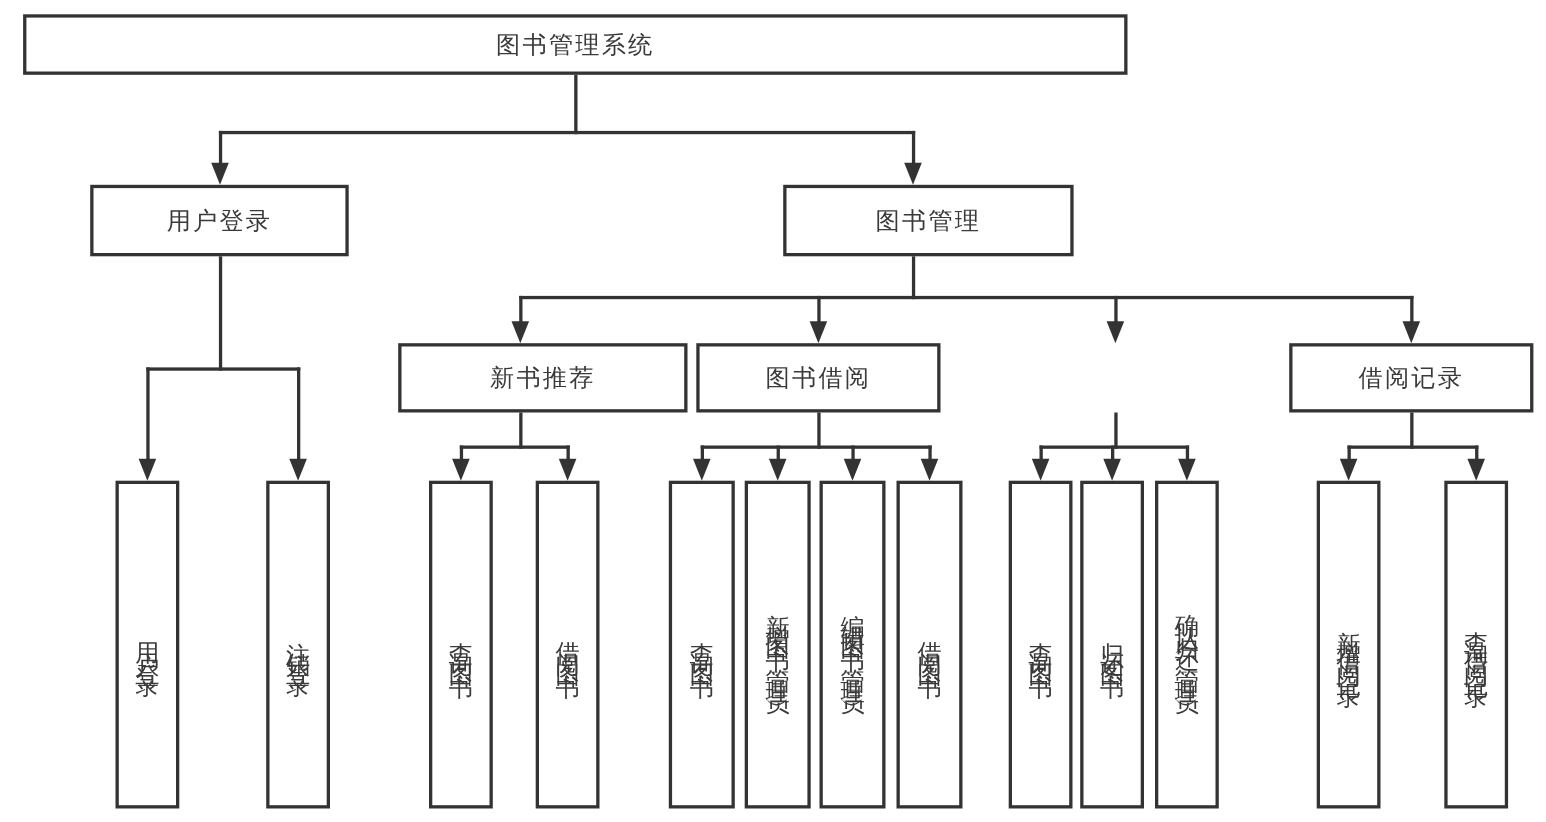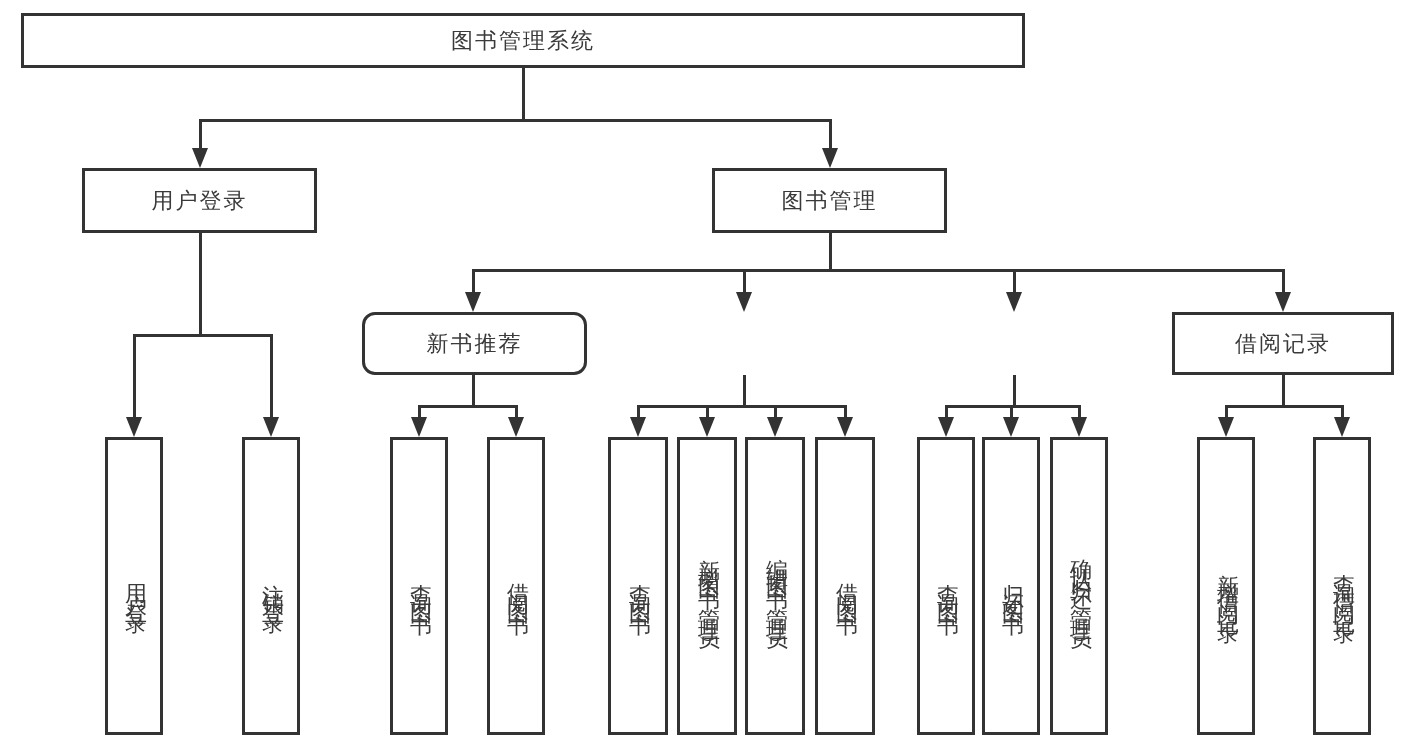--- a/index.html
+++ b/index.html
@@ -7,21 +7,21 @@
     --text:#3a3a3a;
     --wm:#b3b3b3;
     --bg:#ffffff;
   }
   html,body{margin:0;padding:0;background:var(--bg);}
   #canvas{
     position:relative;
     width:1405px;height:747px;
     background:var(--bg);
     overflow:hidden;
-    font-family:Liberation Mono, monospace;
+    font-family:Liberation Serif, serif;
   }
   .box{
     position:absolute;
     box-sizing:border-box;
     border:3px solid var(--line);
     background:#fff;
     display:flex;
     align-items:center;
     justify-content:center;
     color:var(--text);
@@ -71,21 +71,21 @@
   <div class="vline" style="left:521.5px;top:68px;height:54px;"></div>
   <div class="hline" style="left:198.5px;top:119px;width:633px;"></div>
   <div class="vline" style="left:198.5px;top:119px;height:31px;"></div>
   <div class="arrow" style="left:192px;top:148px;"></div>
   <div class="vline" style="left:828.5px;top:119px;height:31px;"></div>
   <div class="arrow" style="left:822px;top:148px;"></div>
 
   <div class="box" style="left:82px;top:168px;width:235px;height:65px;">
     <span>用户登录</span>
   </div>
-  <div class="box" style="left:712px;top:168px;width:235px;height:65px;">
+  <div class="box" style="left:712px;top:168px;width:264px;height:65px;">
     <span>图书管理</span>
   </div>
 
   <div class="vline" style="left:198.5px;top:233px;height:104px;"></div>
   <div class="hline" style="left:132.5px;top:334px;width:140px;"></div>
   <div class="vline" style="left:132.5px;top:334px;height:85px;"></div>
   <div class="arrow" style="left:126px;top:417px;"></div>
   <div class="vline" style="left:269.5px;top:334px;height:85px;"></div>
   <div class="arrow" style="left:263px;top:417px;"></div>
 
@@ -93,22 +93,25 @@
   <div class="hline" style="left:471.5px;top:269px;width:813px;"></div>
   <div class="vline" style="left:471.5px;top:269px;height:25px;"></div>
   <div class="arrow" style="left:465px;top:292px;"></div>
   <div class="vline" style="left:742.5px;top:269px;height:25px;"></div>
   <div class="arrow" style="left:736px;top:292px;"></div>
   <div class="vline" style="left:1012.5px;top:269px;height:25px;"></div>
   <div class="arrow" style="left:1006px;top:292px;"></div>
   <div class="vline" style="left:1281.5px;top:269px;height:25px;"></div>
   <div class="arrow" style="left:1275px;top:292px;"></div>
 
-  <div class="box" style="left:362px;top:312px;width:225px;height:63px;border-radius:13px;">
+  <div class="box" style="left:362px;top:312px;width:263px;height:63px;">
     <span>新书推荐</span>
+  </div>
+  <div class="box" style="left:633px;top:312px;width:222px;height:63px;">
+    <span>图书借阅</span>
   </div>
   <div class="box" style="left:1172px;top:312px;width:222px;height:63px;text-align:center;">
     <span>借阅记录</span>
   </div>
 
   <div class="vline" style="left:471.5px;top:375px;height:33px;"></div>
   <div class="hline" style="left:417.5px;top:405px;width:100px;"></div>
   <div class="vline" style="left:417.5px;top:405px;height:14px;"></div>
   <div class="arrow" style="left:411px;top:417px;"></div>
   <div class="vline" style="left:514.5px;top:405px;height:14px;"></div>

